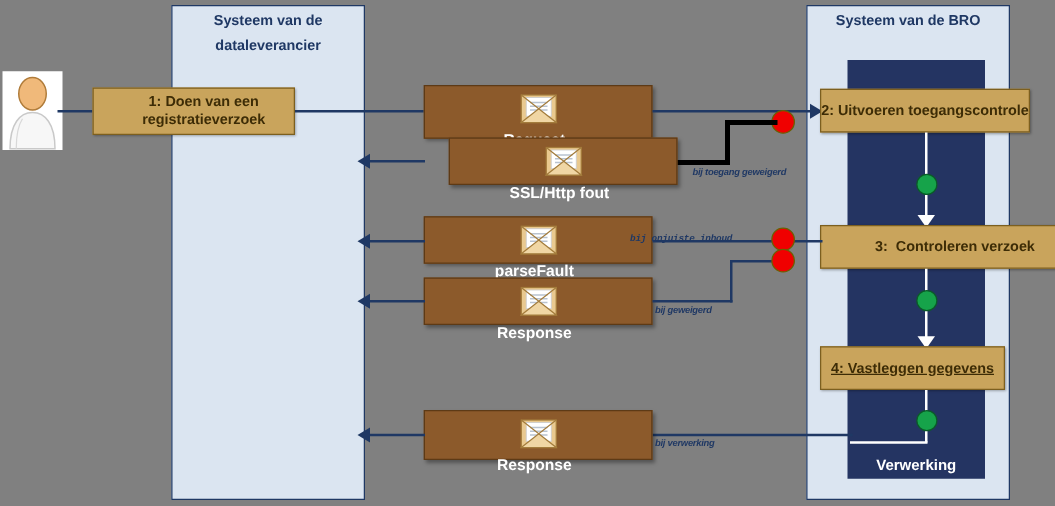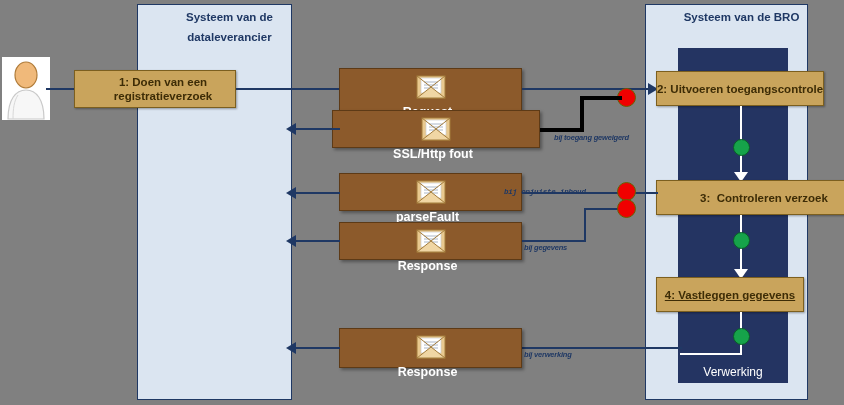--- a/index.html
+++ b/index.html
@@ -23,36 +23,35 @@
     box-sizing: border-box;
   }
   .lane-title {
     position: absolute;
     left: 0; right: 0;
     text-align: center;
     color: #1f3864;
     font-size: 11.5px;
     font-weight: bold;
     line-height: 15px;
-    padding-left: 15px;
   }
 
   
   .navy-col {
     position: absolute;
     background: #243462;
     box-sizing: border-box;
   }
   .navy-label {
     position: absolute;
     left: 0; right: 0;
     text-align: center;
     color: #ffffff;
     font-size: 12px;
-    font-weight: normal;
+    font-weight: bold;
   }
 
   
   .step {
     position: absolute;
     background: #c9a45c;
     border: 1px solid #7c5f1f;
     box-sizing: border-box;
     display: flex;
     align-items: center;
@@ -233,21 +232,21 @@
   <div class="arrow-right" style="left:648px; top:83px;"></div>
 
   <div class="step" style="left:656px; top:71px; width:168px; height:35px;">2: Uitvoeren toegangscontrole</div>
 
   <div class="dot-red" style="left:617px; top:88px;"></div>
   <div class="hline-black" style="left:580px; top:96px; width:42px;"></div>
   <div class="vline-black" style="left:580px; top:96px; height:36px;"></div>
   <div class="hline-black" style="left:522px; top:128px; width:62px;"></div>
   <div class="cond" style="left:526px; top:133px;padding-left:28px;">bij toegang geweigerd</div>
 
-  <div class="msg" style="left:332px; top:110px; width:208px; height:38px;">
+  <div class="msg" style="left:359px; top:110px; width:183px; height:38px;">
     <span class="msg-icon">
       <svg width="30" height="26" viewBox="0 0 30 26">
         <rect x="1" y="2" width="28" height="22" fill="#e9c98f" stroke="#a37c3c" stroke-width="1"></rect>
         <rect x="5" y="4" width="20" height="15" fill="#ffffff" stroke="#cccccc" stroke-width="0.7"></rect>
         <line x1="8" y1="8" x2="22" y2="8" stroke="#b9c3d0" stroke-width="1.2"></line>
         <line x1="8" y1="11" x2="22" y2="11" stroke="#b9c3d0" stroke-width="1.2"></line>
         <line x1="8" y1="14" x2="22" y2="14" stroke="#b9c3d0" stroke-width="1.2"></line>
         <path d="M1 24 L15 13 L29 24 Z" fill="#f0d6a4" stroke="#a37c3c" stroke-width="1"></path>
         <path d="M1 2 L15 13 L29 2" fill="none" stroke="#a37c3c" stroke-width="1"></path>
       </svg>
@@ -298,21 +297,21 @@
     </span>
     <span class="msg-label">Response</span>
   </div>
   <div class="hline" style="left:292px; top:240px; width:48px;"></div>
   <div class="arrow-left" style="left:286px; top:235px;"></div>
 
   <div class="hline" style="left:522px; top:240px; width:64px;"></div>
   <div class="vline" style="left:584px; top:208px; height:34px;"></div>
   <div class="hline" style="left:584px; top:208px; width:34px;"></div>
   <div class="dot-red" style="left:617px; top:199px;"></div>
-  <div class="cond" style="left:524px; top:243px;">bij gegevens</div>
+  <div class="cond" style="left:524px; top:243px;">bij geweigerd</div>
 
   <div class="wline" style="left:740px; top:215px; height:62px;"></div>
   <div class="dot-green" style="left:733px; top:232px;"></div>
   <div class="arrow-down-white" style="left:734px; top:269px;"></div>
 
   <div class="step" style="left:656px; top:277px; width:148px; height:35px;text-decoration:underline;">4: Vastleggen gegevens</div>
 
   <div class="wline" style="left:740px; top:312px; height:42px;"></div>
   <div class="dot-green" style="left:733px; top:328px;"></div>
   <div class="whline" style="left:680px; top:353px; width:62px;"></div>

